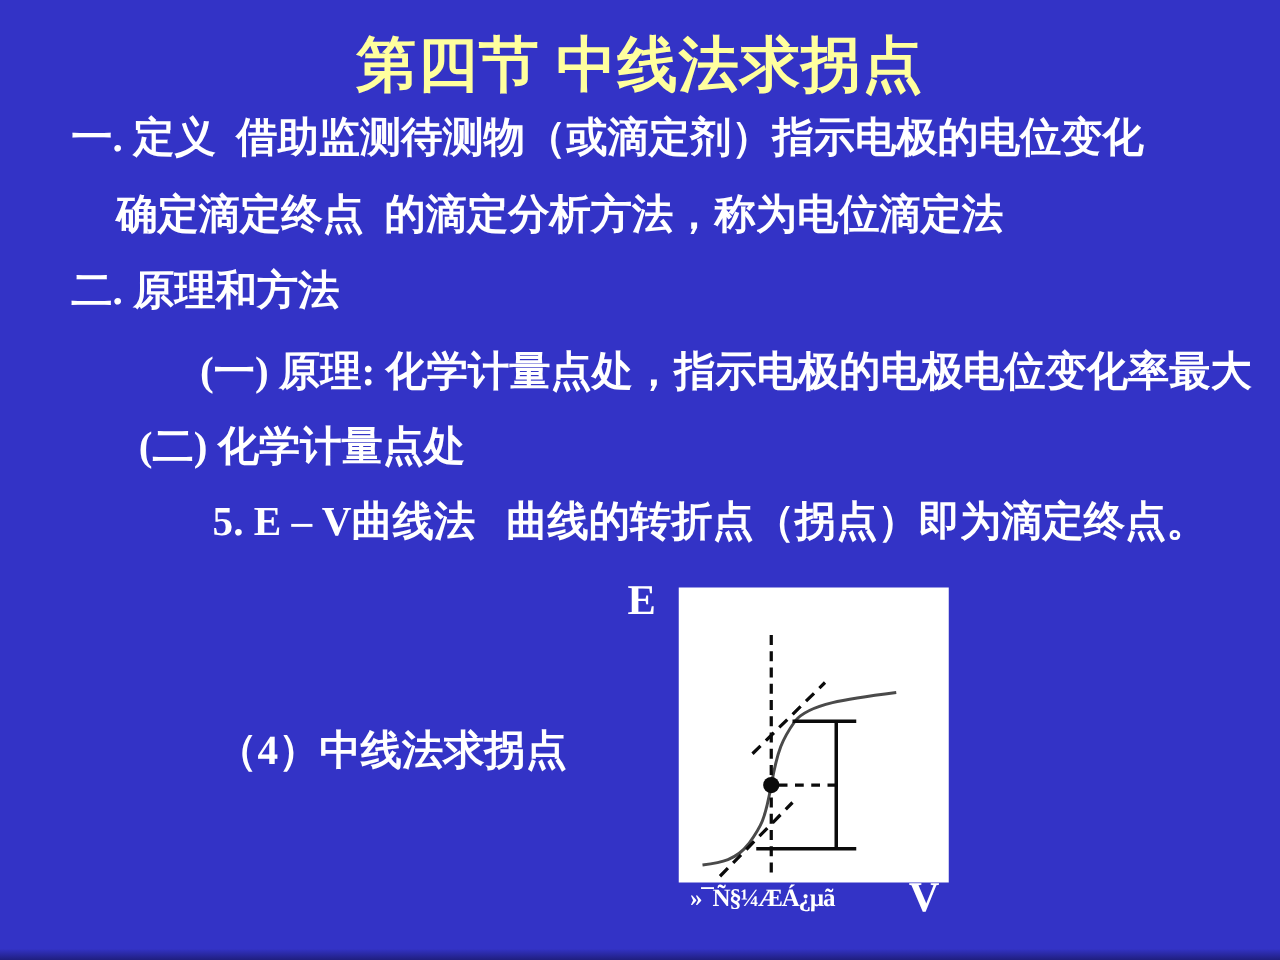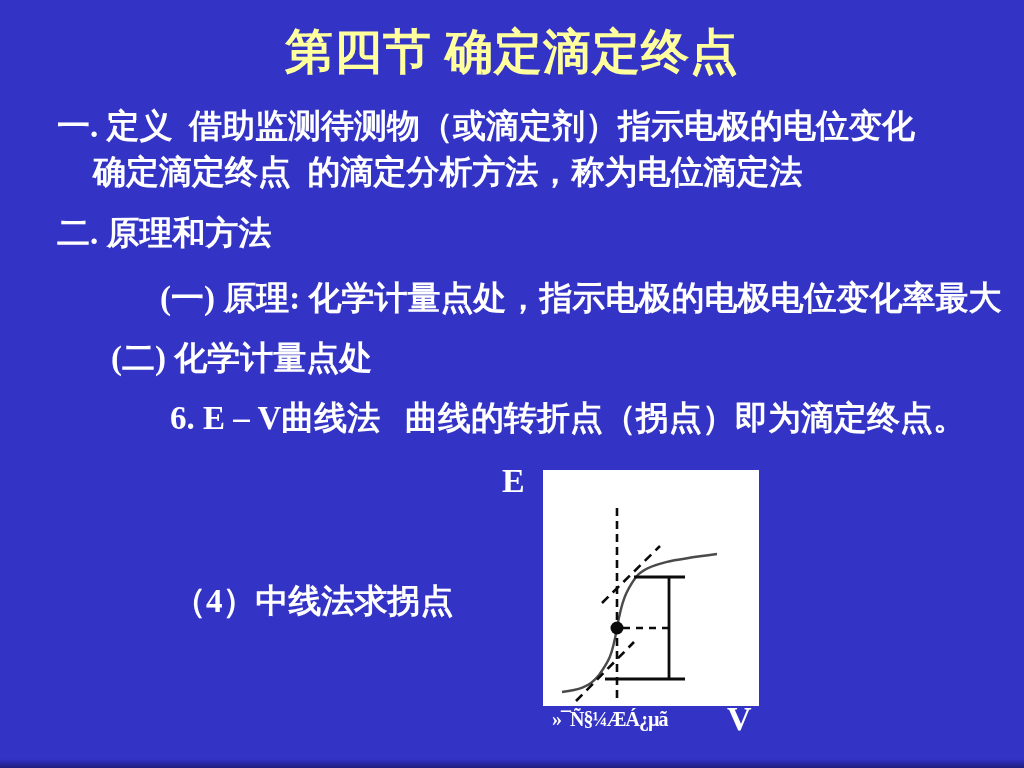--- a/index.html
+++ b/index.html
@@ -83,28 +83,28 @@
     bottom: 0;
     height: 9px;
     background: linear-gradient(#3333c6, #1f1e7e);
   }
 </style>
 </head>
 <body>
 
 <div class="slide" style="background: rgb(51, 51, 198);">
 
-  <h1 class="title" style="color: rgb(255, 255, 158);">第四节 确定滴定终点</h1>
+  <h1 class="title" style="color: rgb(255, 255, 158);">第四节 中线法求拐点</h1>
 
-  <div class="line l1" style="color: rgb(255, 255, 255); margin-top: 15px;">一. 定义  借助监测待测物（或滴定剂）指示电极的电位变化</div>
+  <div class="line l1" style="color: rgb(255, 255, 255);">一. 定义  借助监测待测物（或滴定剂）指示电极的电位变化</div>
   <div class="line l3" style="color: rgb(255, 255, 255);">二. 原理和方法</div>
   <div class="line l2" style="color: rgb(255, 255, 255);">确定滴定终点  的滴定分析方法，称为电位滴定法</div>
   <div class="line l4" style="color: rgb(255, 255, 255);">(一) 原理: 化学计量点处，指示电极的电极电位变化率最大</div>
   <div class="line l5" style="color: rgb(255, 255, 255);">(二) 化学计量点处</div>
-  <div class="line l6" style="color: rgb(255, 255, 255);">6. E – V曲线法   曲线的转折点（拐点）即为滴定终点。</div>
+  <div class="line l6" style="color: rgb(255, 255, 255);">5. E – V曲线法   曲线的转折点（拐点）即为滴定终点。</div>
   <div class="line l7" style="color: rgb(255, 255, 255);">（4）中线法求拐点</div>
 
   <div class="axis-label ylab">E</div>
 
   <div class="plot-panel" style="background: rgb(255, 255, 255);">
     <svg id="fig-svg" xmlns="http://www.w3.org/2000/svg" viewBox="0 0 216 236">
         <path d="M 19 222 C 34 220 46 218 56 205 C 66 191 69 186 74 158 C 79 130 83 121 93 107 C 104 93 135 89 174 84" fill="none" stroke="#4a4a4a" stroke-width="2.4" stroke-linecap="butt"></path>
         <line x1="74" y1="38" x2="74" y2="231" stroke="#0b0b0b" stroke-width="2.6" stroke-linecap="butt" stroke-dasharray="8 5"></line>
         <line x1="59" y1="133" x2="117" y2="76" stroke="#0b0b0b" stroke-width="2.6" stroke-linecap="butt" stroke-dasharray="9 6"></line>
         <line x1="33" y1="231" x2="91" y2="172" stroke="#0b0b0b" stroke-width="2.6" stroke-linecap="butt" stroke-dasharray="9 6"></line>

